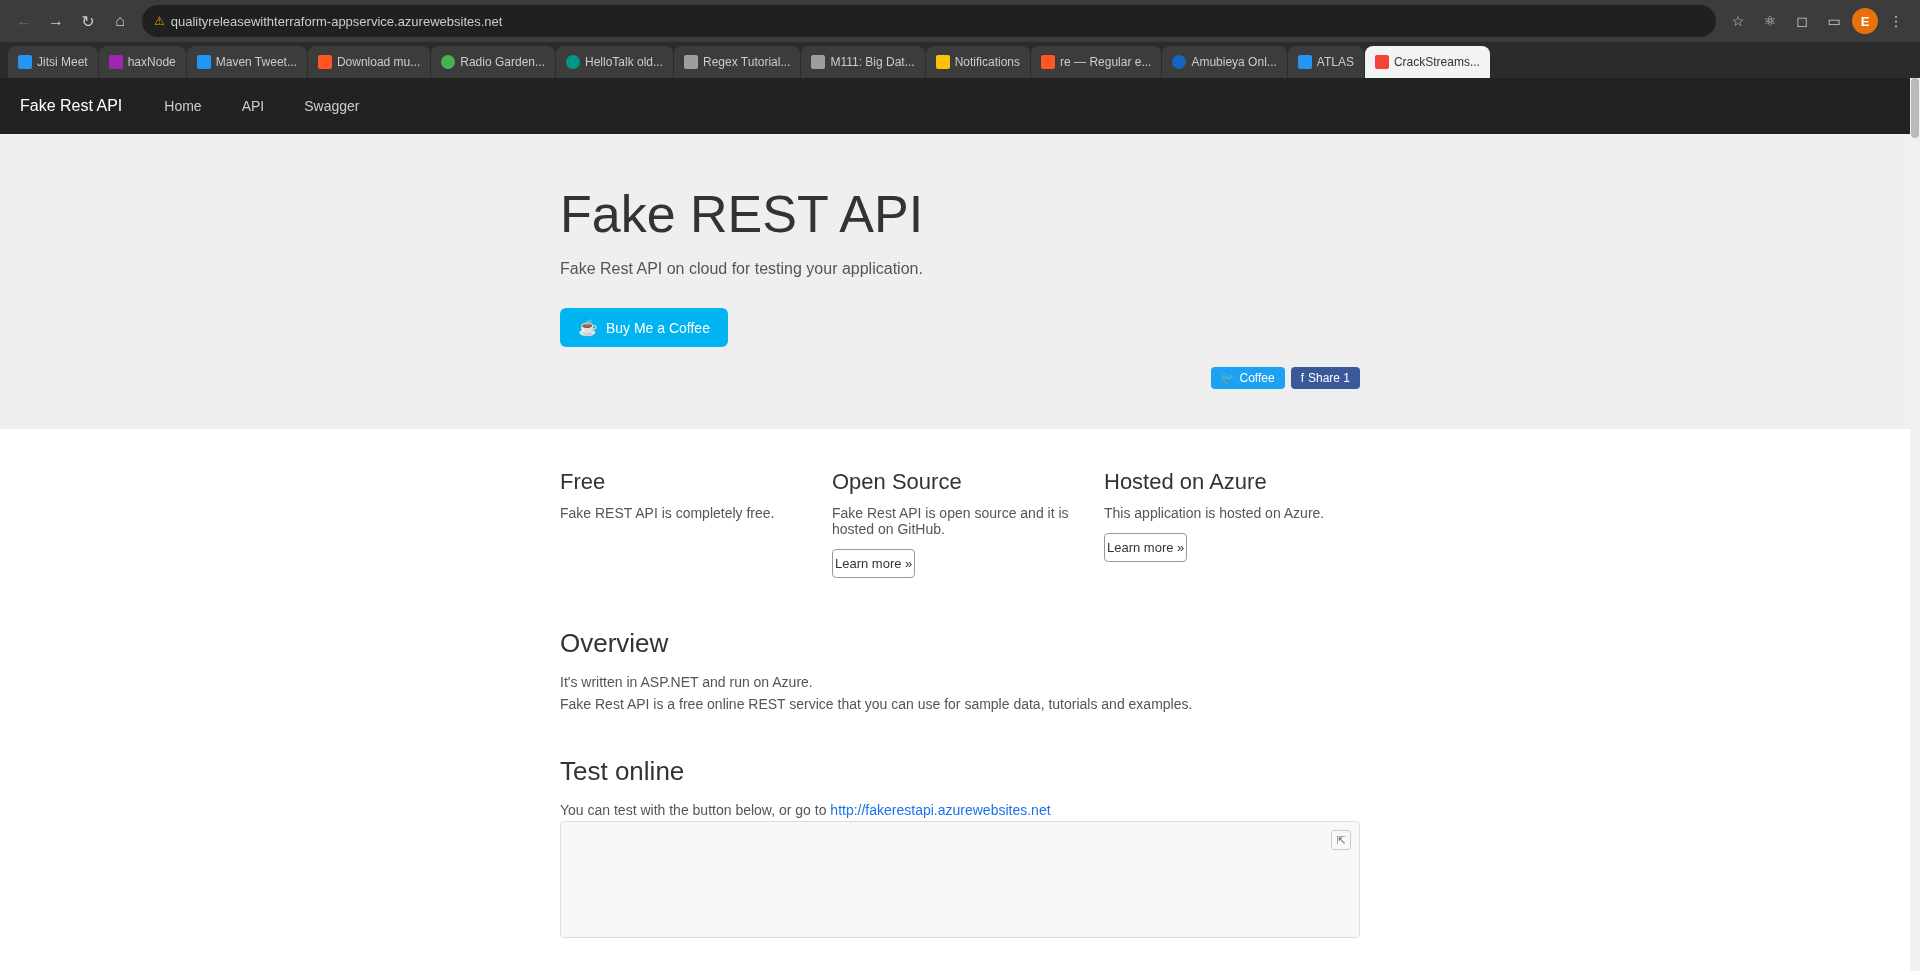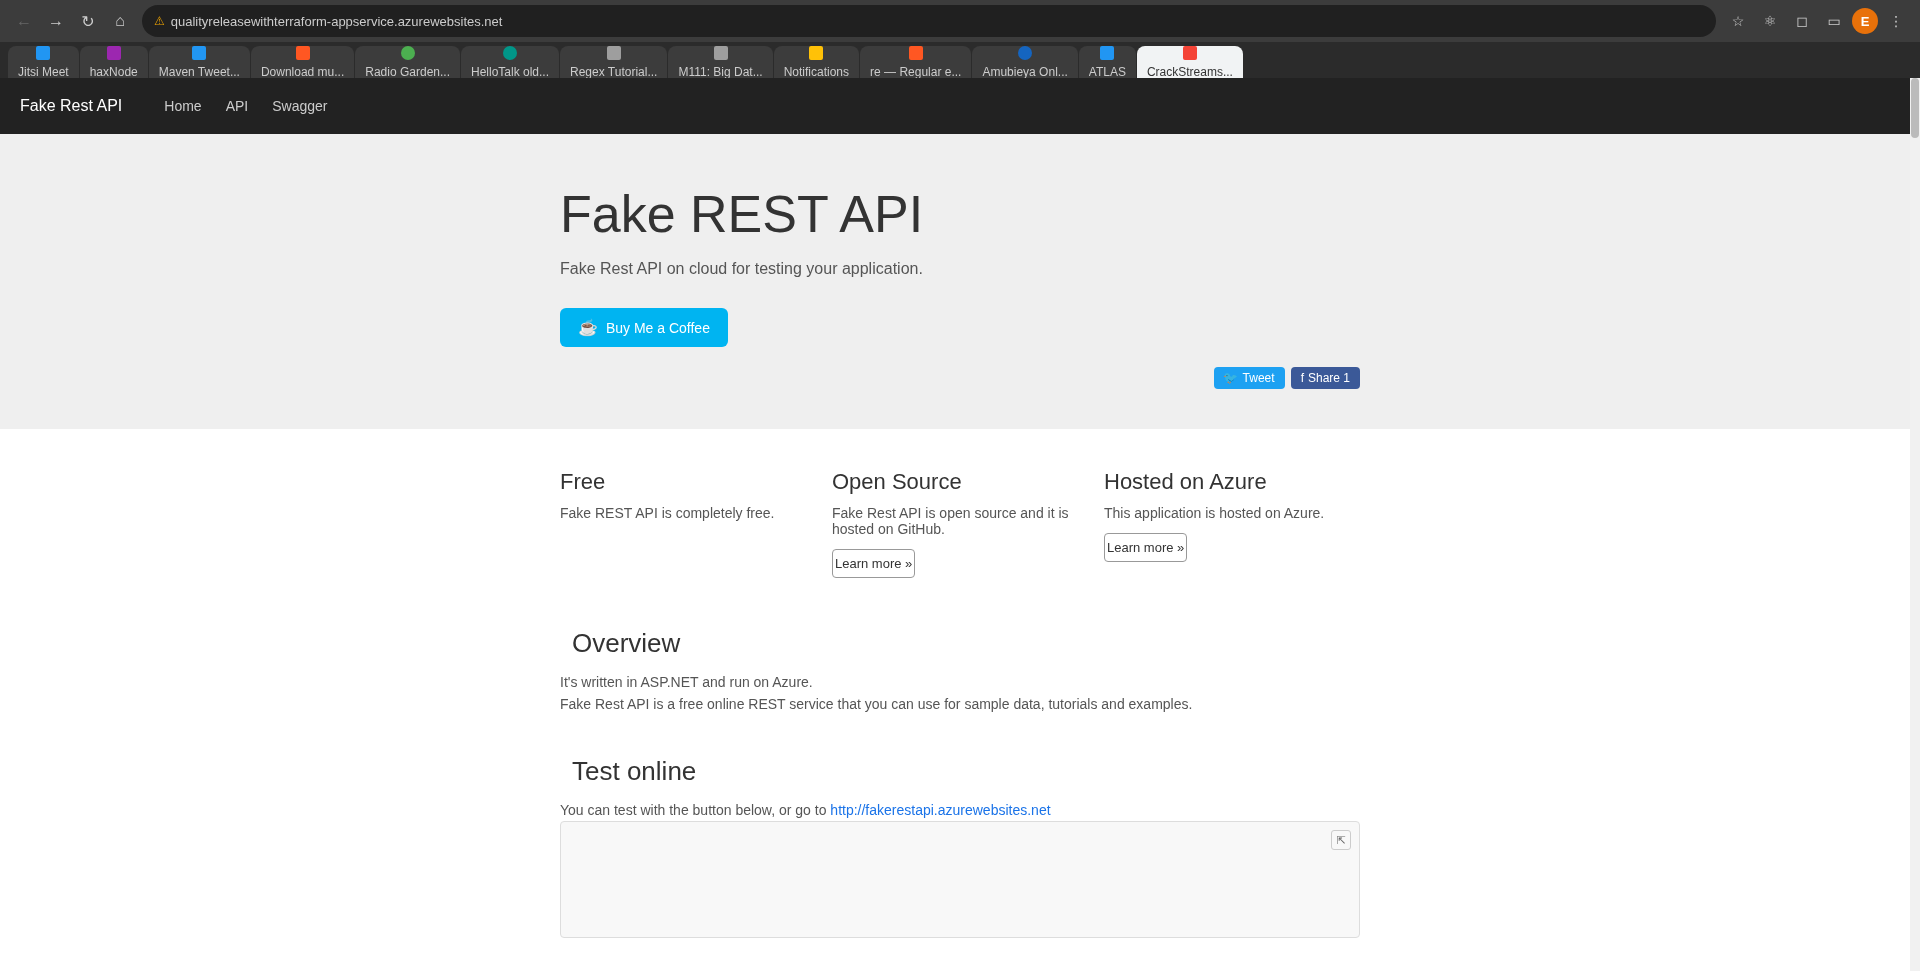--- a/index.html
+++ b/index.html
@@ -103,21 +103,20 @@
       height: 32px;
       background: #3c3c3c;
       border-radius: 8px 8px 0 0;
       color: #ccc;
       font-size: 12px;
       max-width: 180px;
       gap: 5px;
       cursor: pointer;
       white-space: nowrap;
       overflow: hidden;
-      flex-direction: column;
     }
     .tab.active {
       background: #f1f3f4;
       color: #333;
     }
     .tab-favicon {
       width: 14px;
       height: 14px;
       flex-shrink: 0;
       border-radius: 2px;
@@ -143,21 +142,21 @@
       gap: 20px;
     }
     .site-brand {
       color: #fff;
       font-size: 16px;
       font-weight: 500;
       margin-right: 10px;
     }
     .site-nav-links {
       display: flex;
-      gap: 0;
+      gap: 16px;
     }
     .site-nav-link {
       color: #ccc;
       text-decoration: none;
       padding: 8px 12px;
       font-size: 14px;
       border-radius: 4px;
     }
     .hero-title {
       font-size: 52px;
@@ -257,21 +256,20 @@
 
     
     .content-section {
       margin-bottom: 40px;
     }
     .content-section h2 {
       font-size: 26px;
       font-weight: 400;
       color: #333;
       margin-bottom: 12px;
-      margin-left: 12px;
     }
     .content-section p {
       font-size: 14px;
       color: #555;
       line-height: 1.6;
     }
     .content-section a {
       color: #1a73e8;
       text-decoration: none;
     }
@@ -437,21 +435,21 @@
     <div class="hero-band-inner">
       <h1 class="hero-title">Fake REST API</h1>
       <p class="hero-subtitle">Fake Rest API on cloud for testing your application.</p>
       <button class="bmc-button">
         <span class="bmc-icon">☕</span>
         <span>Buy Me a Coffee</span>
       </button>
       <div class="social-buttons">
         <button class="tweet-btn">
           <span>🐦</span>
-          <span>Tweet</span>
+          <span>Coffee</span>
         </button>
         <button class="fb-btn">
           <span>f</span>
           <span>Share 1</span>
         </button>
       </div>
     </div>
   </div>
 
   <div class="main-content">

